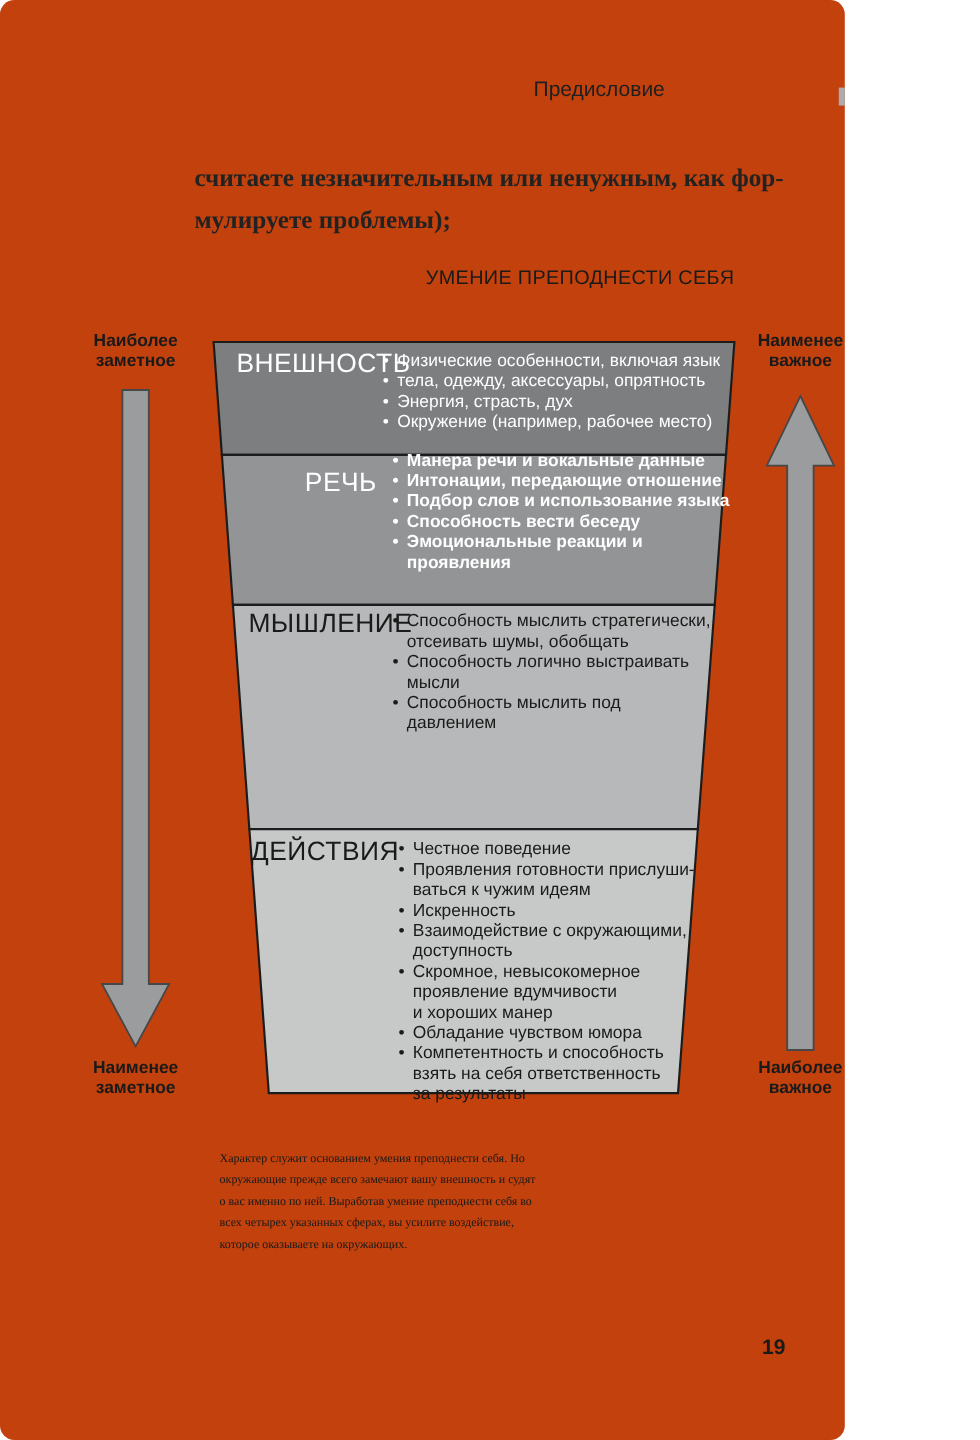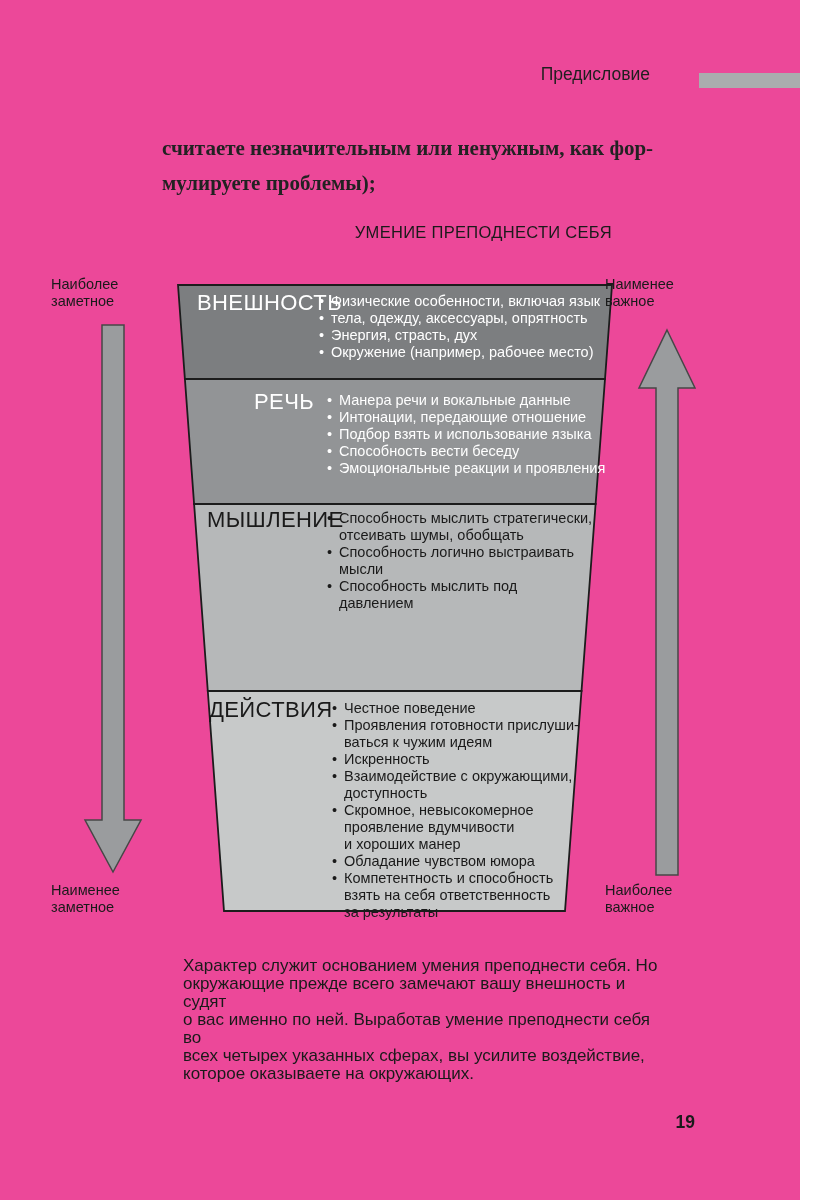--- a/index.html
+++ b/index.html
@@ -1,22 +1,23 @@
 <!DOCTYPE html>
 <html><head>
 <meta charset="utf-8">
 <style>
   html,body{margin:0;padding:0;background:#ffffff;}
   .page{
     position:relative;
-    width:800px;height:1200px;
-    background:#ec4899;
+    width:704px;height:1200px;
+    background:#c2410c;
     font-family:"Liberation Sans", sans-serif;
     color:#1a1a1a;
     overflow:hidden;
+    border-radius:12px;
   }
   .pre{white-space:pre-line;}
 
   
   .running-head-title{
     position:absolute;top:64px;right:150px;
     font-size:17.5px;color:#1f1f1f;
   }
   .head-bar{
     position:absolute;top:73px;left:699px;
@@ -52,32 +53,32 @@
   }
   .band-items li{
     position:relative;padding-left:13px;white-space:pre-line;
   }
   .band-items li::before{
     content:"\2022";position:absolute;left:1px;top:0;
   }
 
   
   .axis-label{
-    position:absolute;width:124px;
-    font-size:14.5px;line-height:17px;color:#1a1a1a;
+    position:absolute;width:124px;text-align:center;
+    font-size:14.5px;line-height:17px;color:#1a1a1a;font-weight:bold;
   }
 
   
   .caption{
     position:absolute;left:183px;top:957px;width:480px;
-    font-size:17px;line-height:18px;color:#1a1a1a;
+    font-size:10px;line-height:18px;color:#1a1a1a;font-family:Liberation Serif, serif;
   }
 
   .page-number{
-    position:absolute;left:635px;top:1112px;width:60px;text-align:right;
+    position:absolute;left:635px;top:1112px;width:60px;text-align:left;
     font-size:17.5px;font-weight:bold;color:#1a1a1a;
   }
 </style>
 </head>
 <body>
 
 <div class="page">
 
   <div class="running-head-title">Предисловие</div>
   <div class="head-bar"></div>
@@ -107,24 +108,24 @@
 
   <div class="band-label light" style="left:197px;top:291px;">ВНЕШНОСТЬ</div>
   <ul class="band-items light" style="left:318px;top:293px;width:296px;">
     <li>Физические особенности, включая язык</li>
     <li>тела, одежду, аксессуары, опрятность</li>
     <li>Энергия, страсть, дух</li>
     <li>Окружение (например, рабочее место)</li>
   </ul>
 
   <div class="band-label light" style="left:226px;top:390px;margin-left:28px;">РЕЧЬ</div>
-  <ul class="band-items light" style="left:326px;top:392px;width:288px;">
+  <ul class="band-items light" style="left:326px;top:376px;width:288px;font-weight:bold;">
     <li>Манера речи и вокальные данные</li>
     <li>Интонации, передающие отношение</li>
-    <li>Подбор взять и использование языка</li>
+    <li>Подбор слов и использование языка</li>
     <li>Способность вести беседу</li>
     <li>Эмоциональные реакции и проявления</li>
   </ul>
 
   <div class="band-label dark" style="left:207px;top:508px;">МЫШЛЕНИЕ</div>
   <ul class="band-items dark" style="left:326px;top:510px;width:270px;">
     <li>Способность мыслить стратегически,
 отсеивать шумы, обобщать</li>
     <li>Способность логично выстраивать
 мысли</li>

